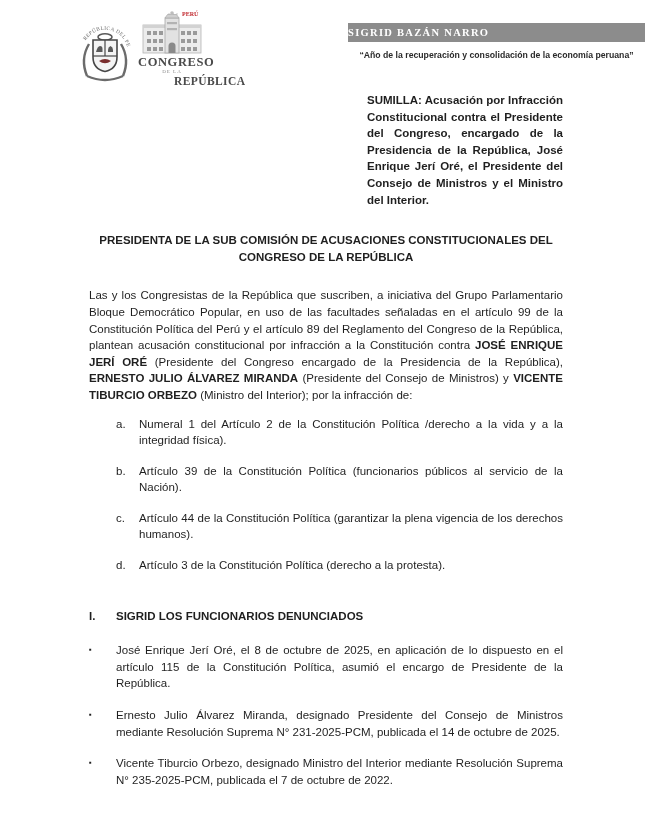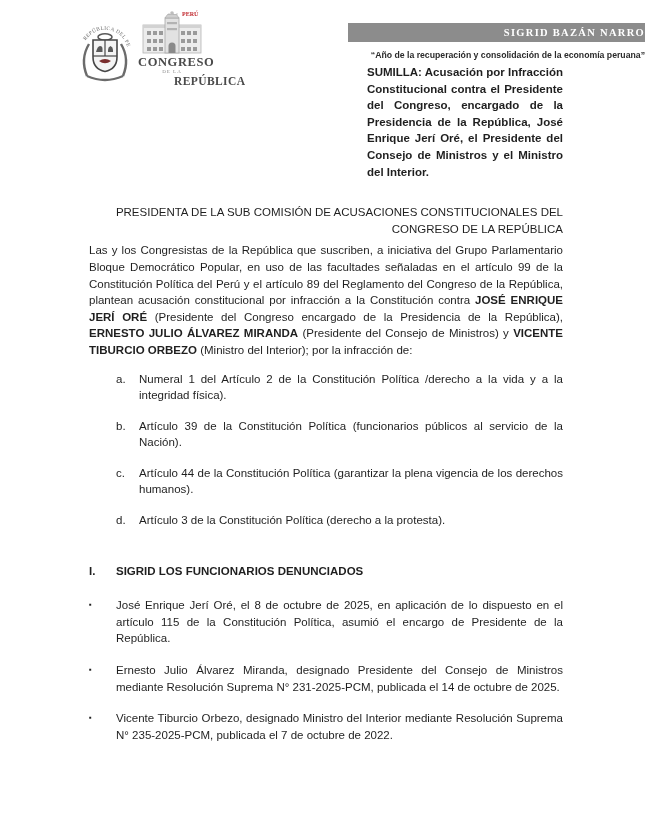--- a/index.html
+++ b/index.html
@@ -30,36 +30,36 @@
   }
   .congress-rep {
     font-family:"Liberation Serif", serif;
     font-size:11.5px; font-weight:bold; letter-spacing:0.4px;
     color:#4a4a4a; line-height:13px;margin-left:36px;
   }
   .plate-col { position:absolute; left:348px; top:23px; width:297px; }
   .name-plate {
     height:19px; line-height:19px;
     background:#8c8c8c;
-    color:#ffffff; text-align:right;
+    color:#ffffff; text-align:left;
     font-family:"Liberation Serif", serif;
     font-size:10.5px; font-weight:bold; letter-spacing:1.3px;
   }
   .motto {
-    margin-top:8px; text-align:right;
+    margin-top:8px; text-align:center;
     font-size:8.7px; font-weight:bold; color:#2a2a2a; line-height:10px;
   }
   
-  .content { position:absolute; left:0; top:0; width:651px; padding:64px 88px 0 89px; }
+  .content { position:absolute; left:0; top:0; width:651px; padding:92px 88px 0 89px; }
   .sumilla {
     margin-left:278px; width:196px;
     font-weight:bold; text-align:justify;
   }
-  .addressee { margin-top:24px; font-weight:normal; text-align:right; }
-  .intro { margin-top:5px; text-align:justify; }
+  .addressee { margin-top:24px; font-weight:bold; text-align:center; }
+  .intro { margin-top:22px; text-align:justify; }
   .infractions { margin-top:12px; }
   .inf-item { display:flex; margin-bottom:14px; }
   .inf-marker { width:23px; flex:0 0 23px; margin-left:27px; }
   .inf-text { flex:1; text-align:justify; }
   .section-heading { display:flex; margin-top:34px; font-weight:bold; }
   .sec-num { width:27px; flex:0 0 27px; }
   .bullets { margin-top:18px; }
   .bullet-item { display:flex; margin-bottom:15px; }
   .bullet-marker { width:27px; flex:0 0 27px; font-size:8px; line-height:16.6px; }
   .bullet-text { flex:1; text-align:justify; }

